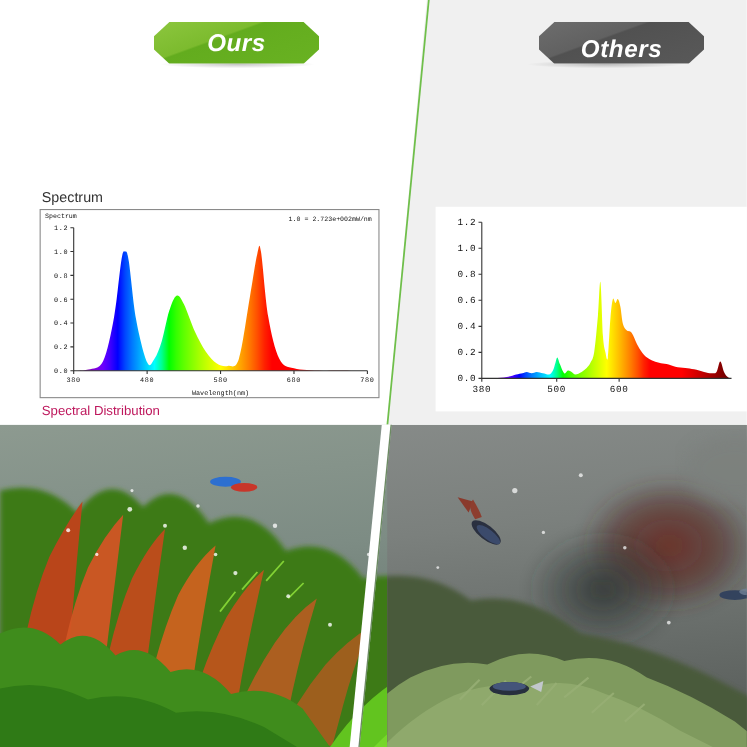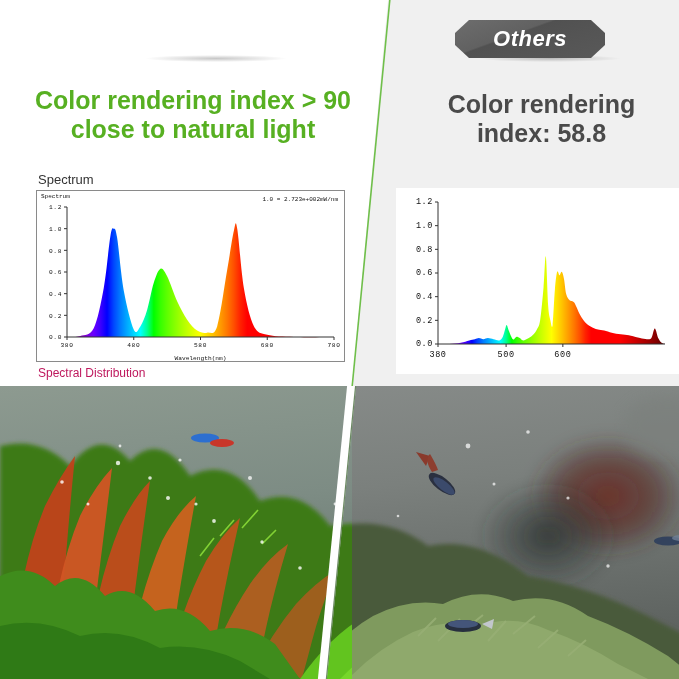--- a/index.html
+++ b/index.html
@@ -31,22 +31,23 @@
   }
   .badge span{
     font-size:22px;font-weight:bold;font-style:italic;color:#ffffff;
     letter-spacing:0.5px;
   }
   .badge-ours{
     left:140px;top:20px;width:150px;
     background:linear-gradient(160deg,#8cc63e 0%,#7cbb2e 38%,#63ac1e 40%,#69b222 100%);
   }
   .badge-others{
-    left:455px;top:20px;width:150px;
+    left:490px;top:20px;width:150px;
     background:linear-gradient(160deg,#6d6d6d 0%,#616161 38%,#515151 40%,#595959 100%);
+    align-items:flex-end;
   }
   .badge-shadow{
     position:absolute;height:7px;border-radius:50%;
     background:radial-gradient(ellipse at center, rgba(0,0,0,0.22) 0%, rgba(0,0,0,0) 72%);
   }
   .shadow-ours{left:146px;top:55px;width:140px;}
   .shadow-others{left:480px;top:55px;width:140px;}
 
   
   .heading{position:absolute;text-align:center;line-height:1.16;font-weight:bold;}
@@ -103,35 +104,30 @@
   <div class="top-area">
 
     <div class="half-left"></div>
     <div class="half-right"></div>
 
     <svg class="divider-top" width="679" height="386" viewBox="0 0 679 386">
       <line x1="390" y1="-2" x2="352" y2="388" stroke="#6fbf4a" stroke-width="1.6"></line>
     </svg>
 
     <div class="badge-shadow shadow-ours"></div>
+    <div class="badge badge-ours">
+      <span>Ours</span>
+    </div>
 
     <div class="badge-shadow shadow-others"></div>
     <div class="badge badge-others">
       <span>Others</span>
     </div>
 
-    <div class="heading heading-left">
-      <div>Color rendering index &gt; 90</div>
-      <div>close to natural light</div>
-    </div>
-
-    <div class="heading heading-right">
-      <div>Color rendering</div>
-      <div>index: 58.8</div>
-    </div>
+
 
     <div class="spec-title">Spectrum</div>
     <div class="spec-caption">Spectral Distribution</div>
 
     <div class="chart-left">
       <div class="corner-label">Spectrum</div>
       <div class="scale-note">1.0 = 2.723e+002mW/nm</div>
       <svg id="svg-left" width="307" height="170" viewBox="0 0 307 170">
           <defs>
             <linearGradient id="grad_ours-spectrum" x1="30" y1="0" x2="297" y2="0" gradientUnits="userSpaceOnUse">

